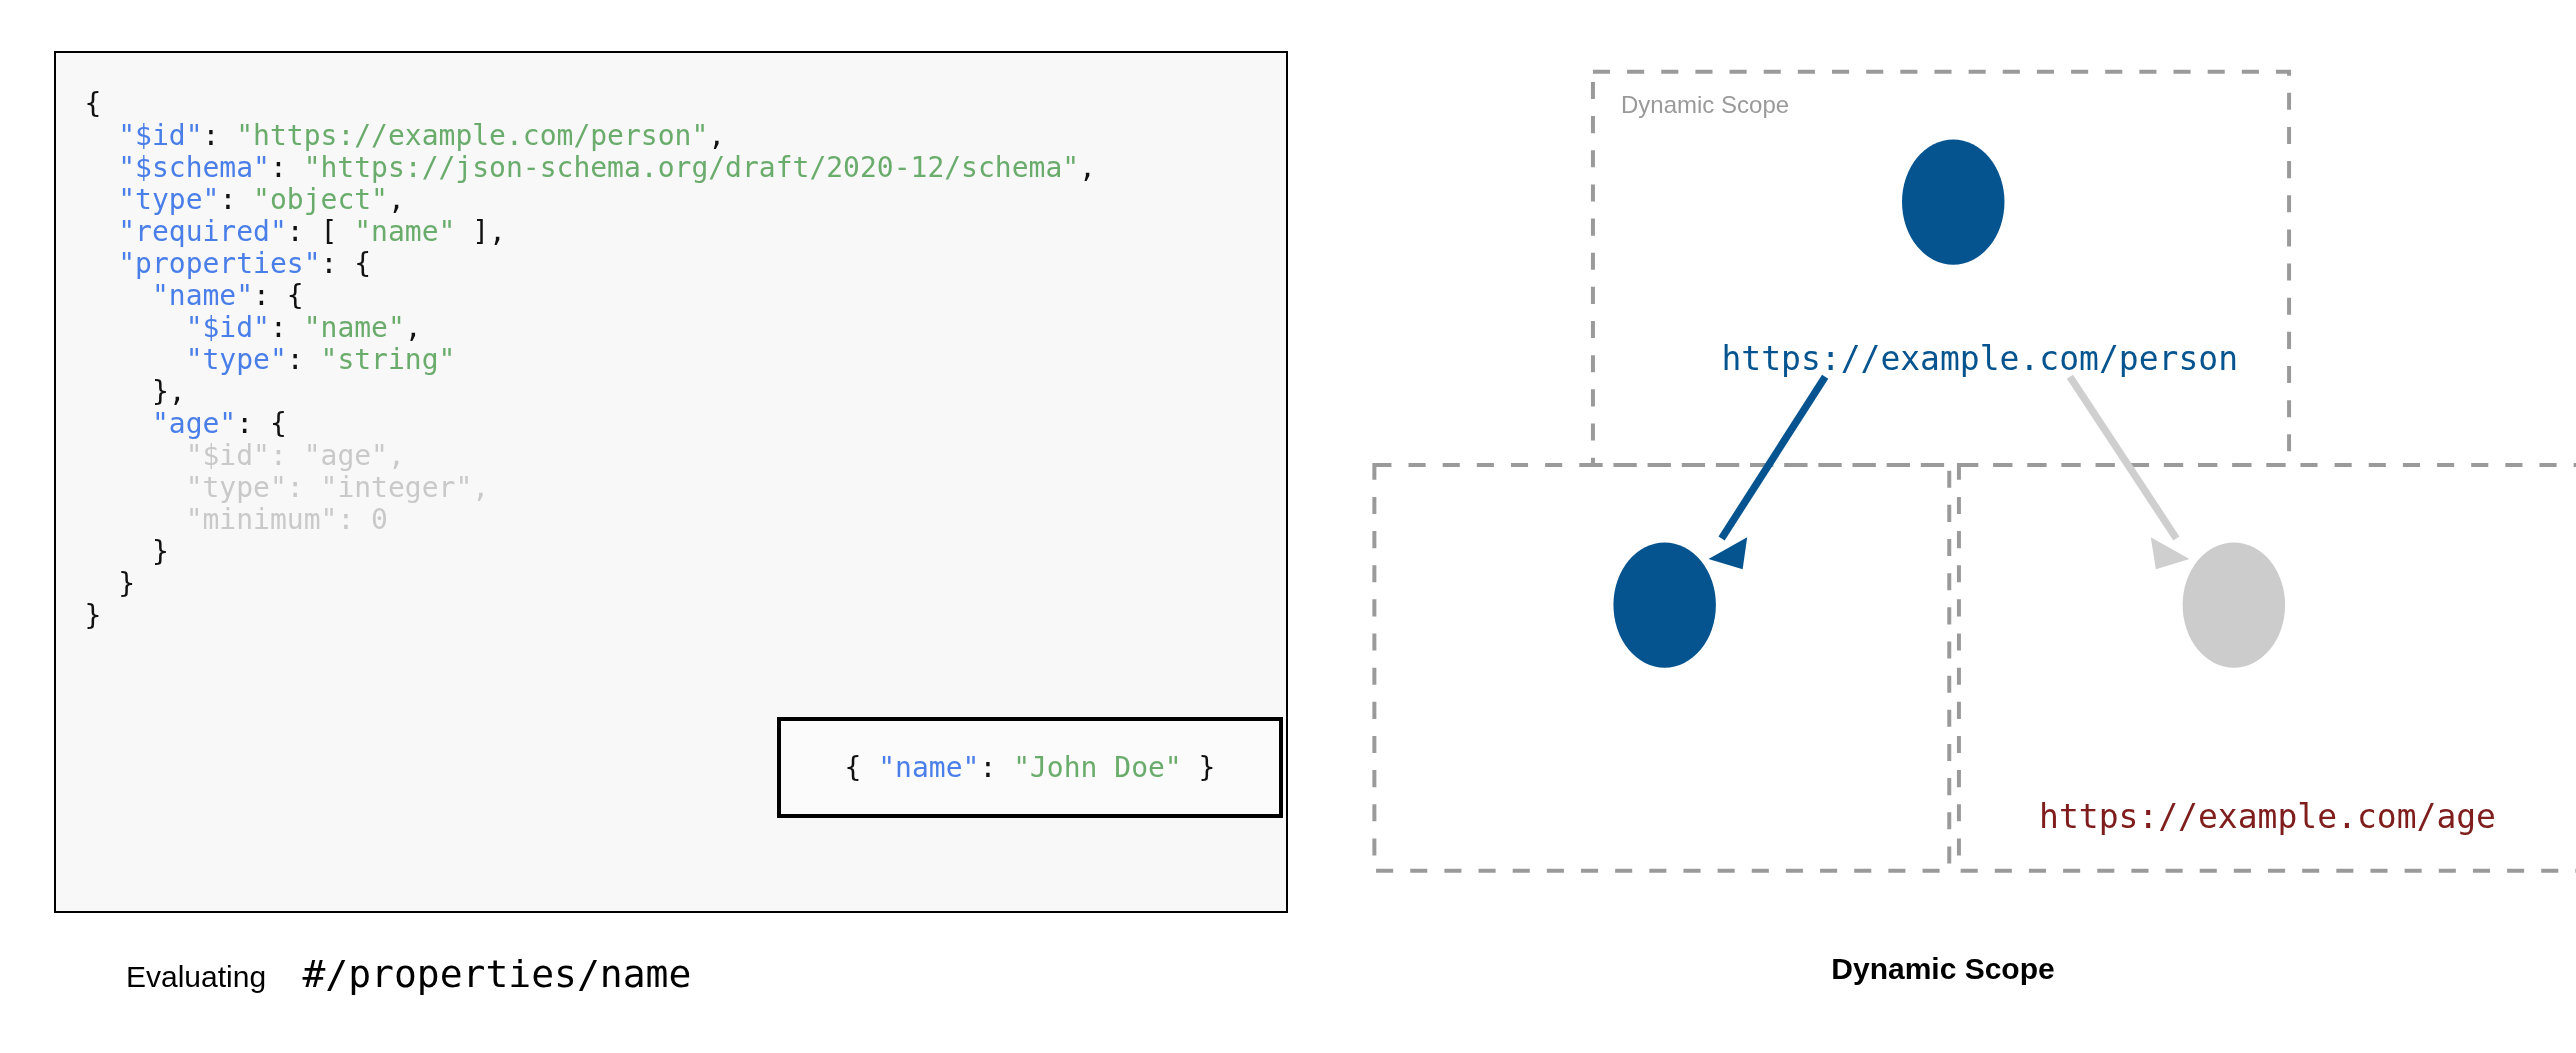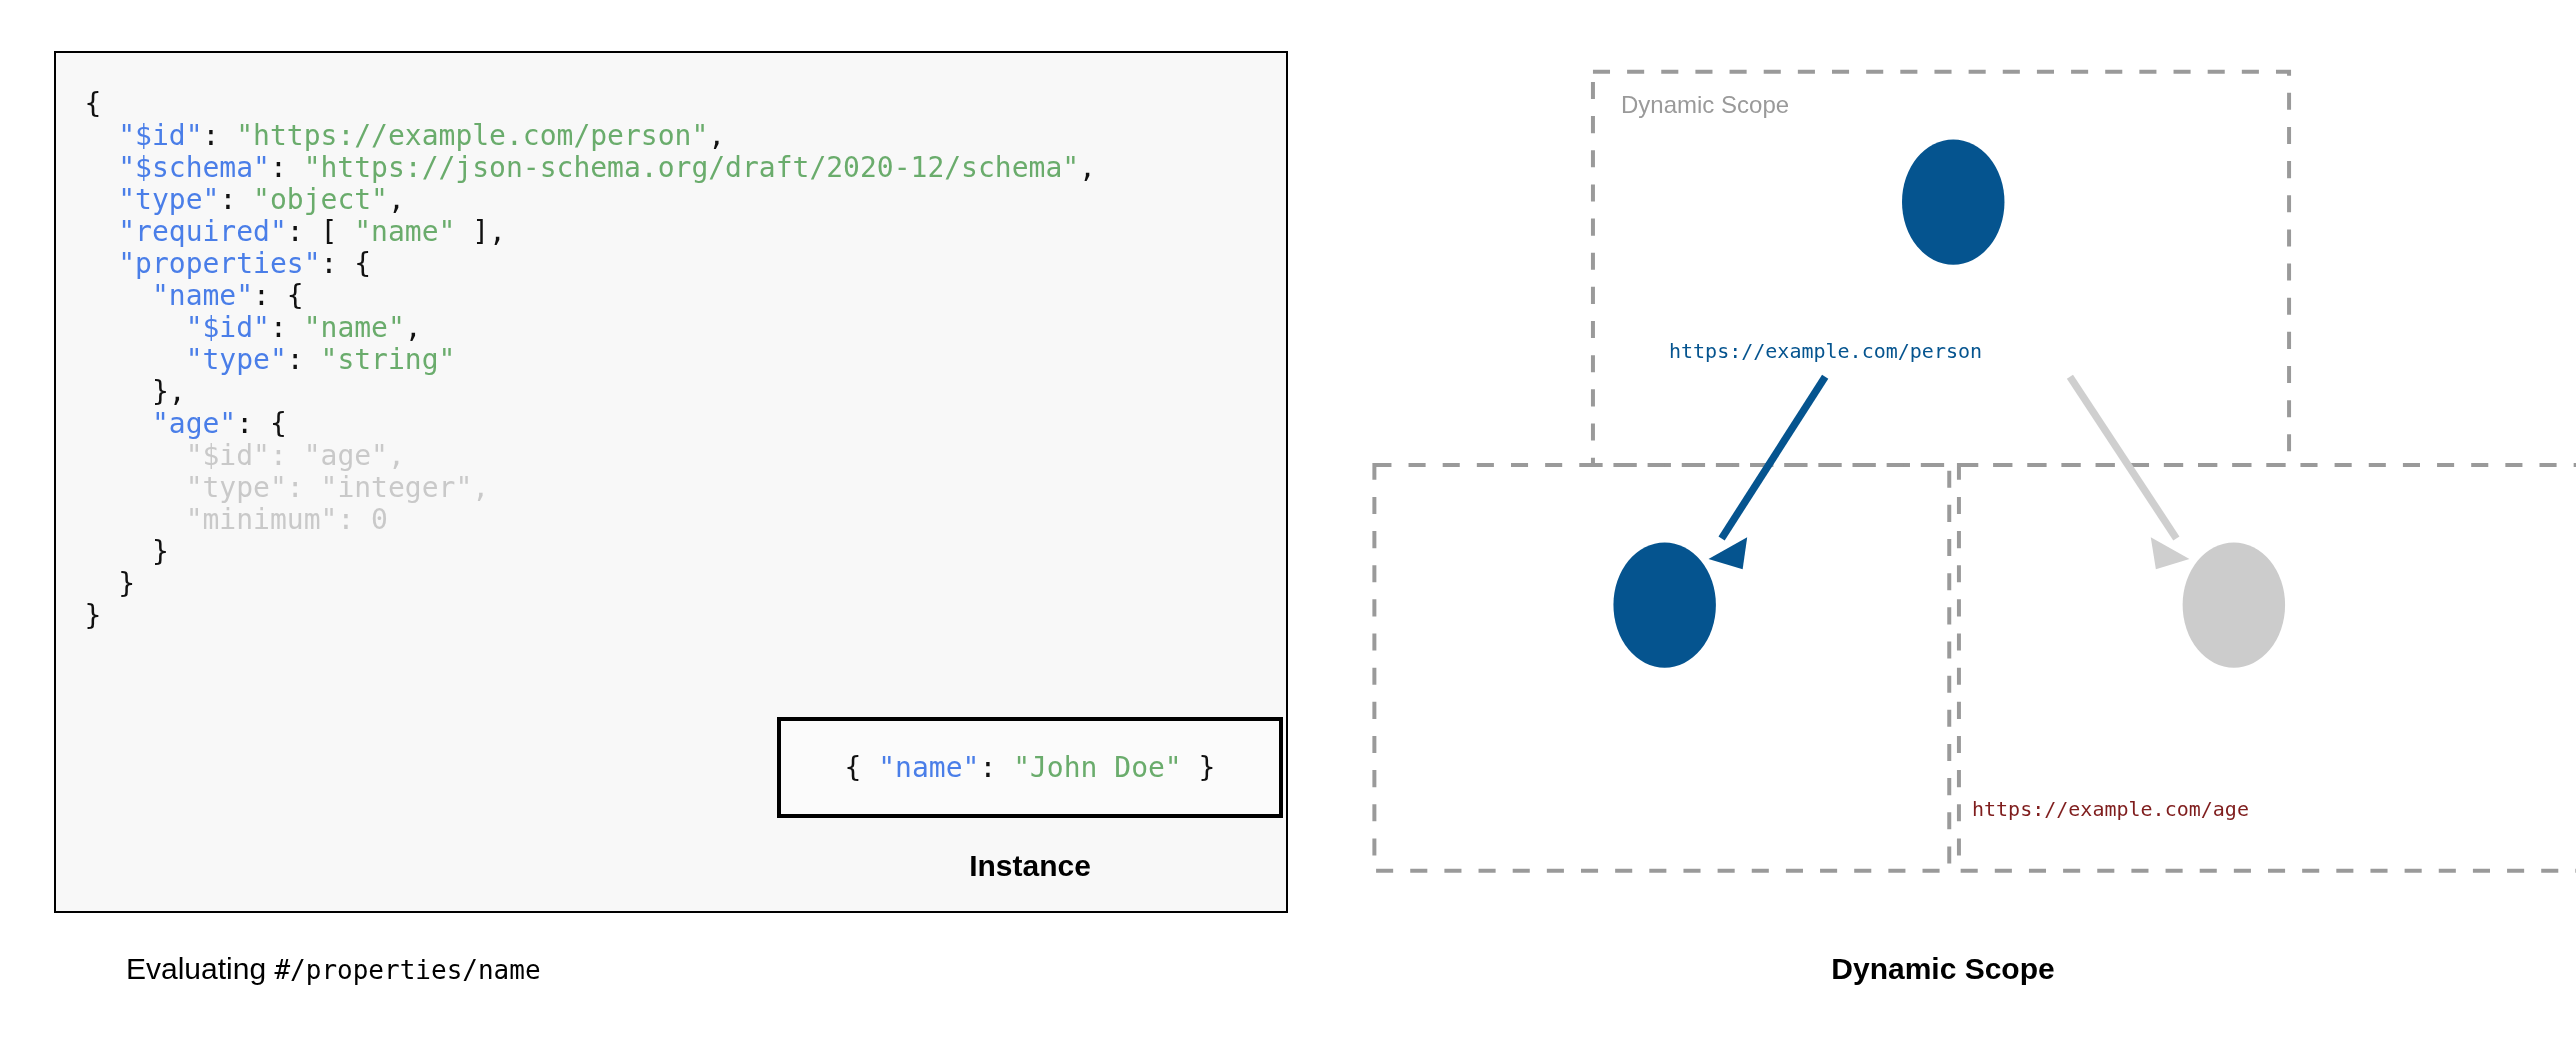--- a/index.html
+++ b/index.html
@@ -84,21 +84,22 @@
     color: #000000;
     white-space: nowrap;
   }
   #left-caption .cap-bold {
     font-family: "Liberation Sans", sans-serif;
     font-weight: normal;
   }
   #left-caption .cap-mono {
     font-family: "DejaVu Sans Mono", "Liberation Mono", monospace;
     font-weight: normal;
-    font-size: 26px;
+    font-size: 38px;
+    margin-left: 28px;
   }
 
   
   #right-panel {
     position: absolute;
     left: 1310px;
     top: 0px;
     width: 1266px;
     height: 979px;
   }
@@ -126,23 +127,23 @@
   .scope-label {
     position: absolute;
     font-family: "Liberation Sans", sans-serif;
     font-size: 24px;
     color: #9a9a9a;
     white-space: nowrap;
   }
   .node-url {
     position: absolute;
     font-family: "DejaVu Sans Mono", "Liberation Mono", monospace;
-    font-size: 20px;
+    font-size: 33px;
     white-space: nowrap;
-    text-align: left;
+    text-align: right;
   }
   .url-active { color: #05548f; }
   .url-muted  { color: #7f1d1d; }
 
   #right-caption {
     position: absolute;
     left: 0px;
     top: 952px;
     width: 1266px;
     text-align: center;
@@ -156,21 +157,20 @@
 <body>
 
 <div id="left-panel">
 
   <div id="code-block"><div class="code-line"><span class="tok-punct">{</span></div><div class="code-line"><span class="tok-punct">  </span><span class="tok-key">"$id"</span><span class="tok-punct">: </span><span class="tok-str">"https://example.com/person"</span><span class="tok-punct">,</span></div><div class="code-line"><span class="tok-punct">  </span><span class="tok-key">"$schema"</span><span class="tok-punct">: </span><span class="tok-str">"https://json-schema.org/draft/2020-12/schema"</span><span class="tok-punct">,</span></div><div class="code-line"><span class="tok-punct">  </span><span class="tok-key">"type"</span><span class="tok-punct">: </span><span class="tok-str">"object"</span><span class="tok-punct">,</span></div><div class="code-line"><span class="tok-punct">  </span><span class="tok-key">"required"</span><span class="tok-punct">: [ </span><span class="tok-str">"name"</span><span class="tok-punct"> ],</span></div><div class="code-line"><span class="tok-punct">  </span><span class="tok-key">"properties"</span><span class="tok-punct">: {</span></div><div class="code-line"><span class="tok-punct">    </span><span class="tok-key">"name"</span><span class="tok-punct">: {</span></div><div class="code-line"><span class="tok-punct">      </span><span class="tok-key">"$id"</span><span class="tok-punct">: </span><span class="tok-str">"name"</span><span class="tok-punct">,</span></div><div class="code-line"><span class="tok-punct">      </span><span class="tok-key">"type"</span><span class="tok-punct">: </span><span class="tok-str">"string"</span></div><div class="code-line"><span class="tok-punct">    },</span></div><div class="code-line"><span class="tok-punct">    </span><span class="tok-key">"age"</span><span class="tok-punct">: {</span></div><div class="code-line"><span class="tok-punct">      </span><span class="tok-dim-key">"$id"</span><span class="tok-dim">: </span><span class="tok-dim-str">"age"</span><span class="tok-dim">,</span></div><div class="code-line"><span class="tok-punct">      </span><span class="tok-dim-key">"type"</span><span class="tok-dim">: </span><span class="tok-dim-str">"integer"</span><span class="tok-dim">,</span></div><div class="code-line"><span class="tok-punct">      </span><span class="tok-dim-key">"minimum"</span><span class="tok-dim">: </span><span class="tok-dim">0</span></div><div class="code-line"><span class="tok-punct">    }</span></div><div class="code-line"><span class="tok-punct">  }</span></div><div class="code-line"><span class="tok-punct">}</span></div></div>
 
   <div id="instance-box">
     <div id="instance-code"><span class="tok-punct">{ </span><span class="tok-key">"name"</span><span class="tok-punct">: </span><span class="tok-str">"John Doe"</span><span class="tok-punct"> }</span></div>
   </div>
 
-  <div id="instance-caption">Instance</div>
 </div>
 
 <div id="left-caption">
   <span class="cap-bold">Evaluating</span><span class="cap-bold"> </span><span class="cap-mono">#/properties/name</span>
 </div>
 
 <div id="right-panel">
 
   <svg id="scope-svg" viewBox="0 0 2224 1850" xmlns="http://www.w3.org/2000/svg">
 

